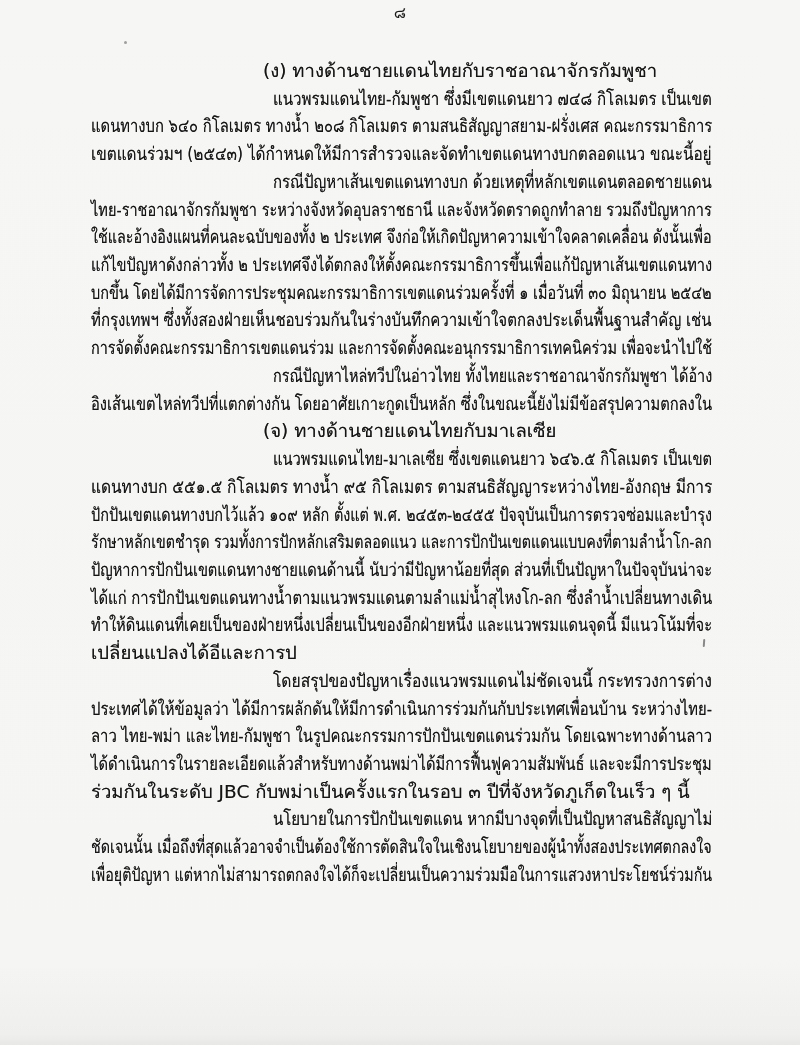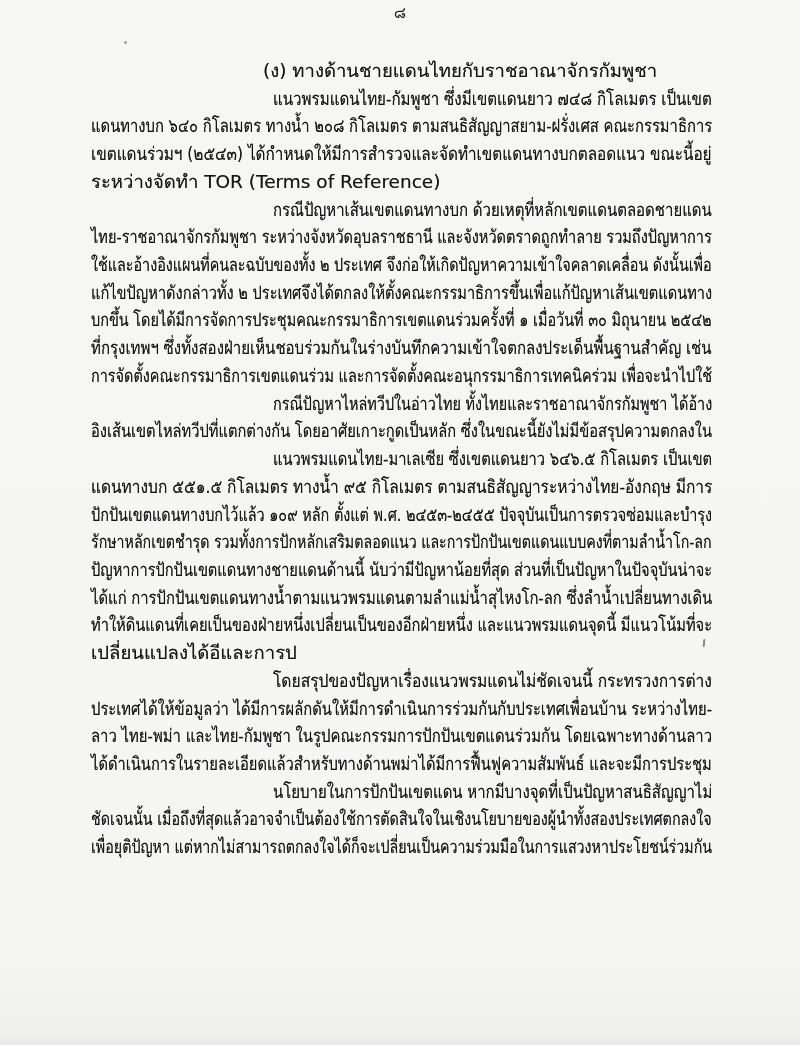--- a/index.html
+++ b/index.html
@@ -43,42 +43,43 @@
 <body>
 
 <div class="page">
   <div class="page-number">๘</div>
 
   <div class="doc" id="doc">
       <div class="line hd">(ง)  ทางด้านชายแดนไทยกับราชอาณาจักรกัมพูชา</div>
       <div class="line ind just" style="transform: scaleX(0.817505); transform-origin: 0px 50%;">แนวพรมแดนไทย-กัมพูชา ซึ่งมีเขตแดนยาว ๗๔๘ กิโลเมตร เป็นเขต</div>
       <div class="line just" style="transform: scaleX(0.799228); transform-origin: 0px 50%;">แดนทางบก ๖๔๐ กิโลเมตร ทางน้ำ ๒๐๘ กิโลเมตร ตามสนธิสัญญาสยาม-ฝรั่งเศส คณะกรรมาธิการ</div>
       <div class="line just" style="transform: scaleX(0.828); transform-origin: 0px 50%;">เขตแดนร่วมฯ (๒๕๔๓) ได้กำหนดให้มีการสำรวจและจัดทำเขตแดนทางบกตลอดแนว ขณะนี้อยู่</div>
-      <div class="line">ระหว่างจัดทำ TOR (Terms of Reference)</div>
       <div class="line ind just" style="transform: scaleX(0.809963); transform-origin: 0px 50%;">กรณีปัญหาเส้นเขตแดนทางบก ด้วยเหตุที่หลักเขตแดนตลอดชายแดน</div>
       <div class="line just" style="transform: scaleX(0.785082); transform-origin: 0px 50%;">ไทย-ราชอาณาจักรกัมพูชา ระหว่างจังหวัดอุบลราชธานี และจังหวัดตราดถูกทำลาย รวมถึงปัญหาการ</div>
       <div class="line just" style="transform: scaleX(0.775281); transform-origin: 0px 50%;">ใช้และอ้างอิงแผนที่คนละฉบับของทั้ง ๒ ประเทศ จึงก่อให้เกิดปัญหาความเข้าใจคลาดเคลื่อน ดังนั้นเพื่อ</div>
       <div class="line just" style="transform: scaleX(0.789072); transform-origin: 0px 50%;">แก้ไขปัญหาดังกล่าวทั้ง ๒ ประเทศจึงได้ตกลงให้ตั้งคณะกรรมาธิการขึ้นเพื่อแก้ปัญหาเส้นเขตแดนทาง</div>
       <div class="line just" style="transform: scaleX(0.781132); transform-origin: 0px 50%;">บกขึ้น โดยได้มีการจัดการประชุมคณะกรรมาธิการเขตแดนร่วมครั้งที่ ๑ เมื่อวันที่ ๓๐ มิถุนายน ๒๕๔๒</div>
       <div class="line just" style="transform: scaleX(0.812827); transform-origin: 0px 50%;">ที่กรุงเทพฯ ซึ่งทั้งสองฝ่ายเห็นชอบร่วมกันในร่างบันทึกความเข้าใจตกลงประเด็นพื้นฐานสำคัญ เช่น</div>
       <div class="line just" style="transform: scaleX(0.780151); transform-origin: 0px 50%;">การจัดตั้งคณะกรรมาธิการเขตแดนร่วม และการจัดตั้งคณะอนุกรรมาธิการเทคนิคร่วม เพื่อจะนำไปใช้</div>
       <div class="line ind just" style="transform: scaleX(0.778369); transform-origin: 0px 50%;">กรณีปัญหาไหล่ทวีปในอ่าวไทย ทั้งไทยและราชอาณาจักรกัมพูชา ได้อ้าง</div>
       <div class="line just" style="transform: scaleX(0.793103); transform-origin: 0px 50%;">อิงเส้นเขตไหล่ทวีปที่แตกต่างกัน โดยอาศัยเกาะกูดเป็นหลัก ซึ่งในขณะนี้ยังไม่มีข้อสรุปความตกลงใน</div>
+      <div class="line hd">(จ)  ทางด้านชายแดนไทยกับมาเลเซีย</div>
       <div class="line ind just" style="transform: scaleX(0.796733); transform-origin: 0px 50%;">แนวพรมแดนไทย-มาเลเซีย ซึ่งเขตแดนยาว ๖๔๖.๕ กิโลเมตร เป็นเขต</div>
       <div class="line just" style="transform: scaleX(0.836927); transform-origin: 0px 50%;">แดนทางบก ๕๕๑.๕ กิโลเมตร ทางน้ำ ๙๕ กิโลเมตร ตามสนธิสัญญาระหว่างไทย-อังกฤษ มีการ</div>
       <div class="line just" style="transform: scaleX(0.779172); transform-origin: 0px 50%;">ปักปันเขตแดนทางบกไว้แล้ว ๑๐๙ หลัก ตั้งแต่ พ.ศ. ๒๔๕๓-๒๔๕๕ ปัจจุบันเป็นการตรวจซ่อมและบำรุง</div>
       <div class="line just" style="transform: scaleX(0.767614); transform-origin: 0px 50%;">รักษาหลักเขตชำรุด รวมทั้งการปักหลักเสริมตลอดแนว และการปักปันเขตแดนแบบคงที่ตามลำน้ำโก-ลก</div>
       <div class="line just" style="transform: scaleX(0.790076); transform-origin: 0px 50%;">ปัญหาการปักปันเขตแดนทางชายแดนด้านนี้ นับว่ามีปัญหาน้อยที่สุด ส่วนที่เป็นปัญหาในปัจจุบันน่าจะ</div>
       <div class="line just" style="transform: scaleX(0.80129); transform-origin: 0px 50%;">ได้แก่ การปักปันเขตแดนทางน้ำตามแนวพรมแดนตามลำแม่น้ำสุไหงโก-ลก ซึ่งลำน้ำเปลี่ยนทางเดิน</div>
       <div class="line just" style="transform: scaleX(0.794118); transform-origin: 0px 50%;">ทำให้ดินแดนที่เคยเป็นของฝ่ายหนึ่งเปลี่ยนเป็นของอีกฝ่ายหนึ่ง และแนวพรมแดนจุดนี้ มีแนวโน้มที่จะ</div>
       <div class="line">เปลี่ยนแปลงได้อีและการป</div>
       <div class="line ind just" style="transform: scaleX(0.84261); transform-origin: 0px 50%;">โดยสรุปของปัญหาเรื่องแนวพรมแดนไม่ชัดเจนนี้ กระทรวงการต่าง</div>
       <div class="line just" style="transform: scaleX(0.799228); transform-origin: 0px 50%;">ประเทศได้ให้ข้อมูลว่า ได้มีการผลักดันให้มีการดำเนินการร่วมกันกับประเทศเพื่อนบ้าน ระหว่างไทย-</div>
       <div class="line just" style="transform: scaleX(0.804404); transform-origin: 0px 50%;">ลาว ไทย-พม่า และไทย-กัมพูชา ในรูปคณะกรรมการปักปันเขตแดนร่วมกัน โดยเฉพาะทางด้านลาว</div>
       <div class="line just" style="transform: scaleX(0.795134); transform-origin: 0px 50%;">ได้ดำเนินการในรายละเอียดแล้วสำหรับทางด้านพม่าได้มีการฟื้นฟูความสัมพันธ์ และจะมีการประชุม</div>
+      <div class="line">ร่วมกันในระดับ JBC กับพม่าเป็นครั้งแรกในรอบ ๓ ปีที่จังหวัดภูเก็ตในเร็ว ๆ นี้</div>
       <div class="line ind just" style="transform: scaleX(0.808471); transform-origin: 0px 50%;">นโยบายในการปักปันเขตแดน หากมีบางจุดที่เป็นปัญหาสนธิสัญญาไม่</div>
       <div class="line just" style="transform: scaleX(0.77335); transform-origin: 0px 50%;">ชัดเจนนั้น เมื่อถึงที่สุดแล้วอาจจำเป็นต้องใช้การตัดสินใจในเชิงนโยบายของผู้นำทั้งสองประเทศตกลงใจ</div>
       <div class="line just" style="transform: scaleX(0.769517); transform-origin: 0px 50%;">เพื่อยุติปัญหา แต่หากไม่สามารถตกลงใจได้ก็จะเปลี่ยนเป็นความร่วมมือในการแสวงหาประโยชน์ร่วมกัน</div>
     </div>
 
   <div class="speck speck-1"></div>
   <div class="speck speck-2"></div>
 </div>
 
 </body></html>

